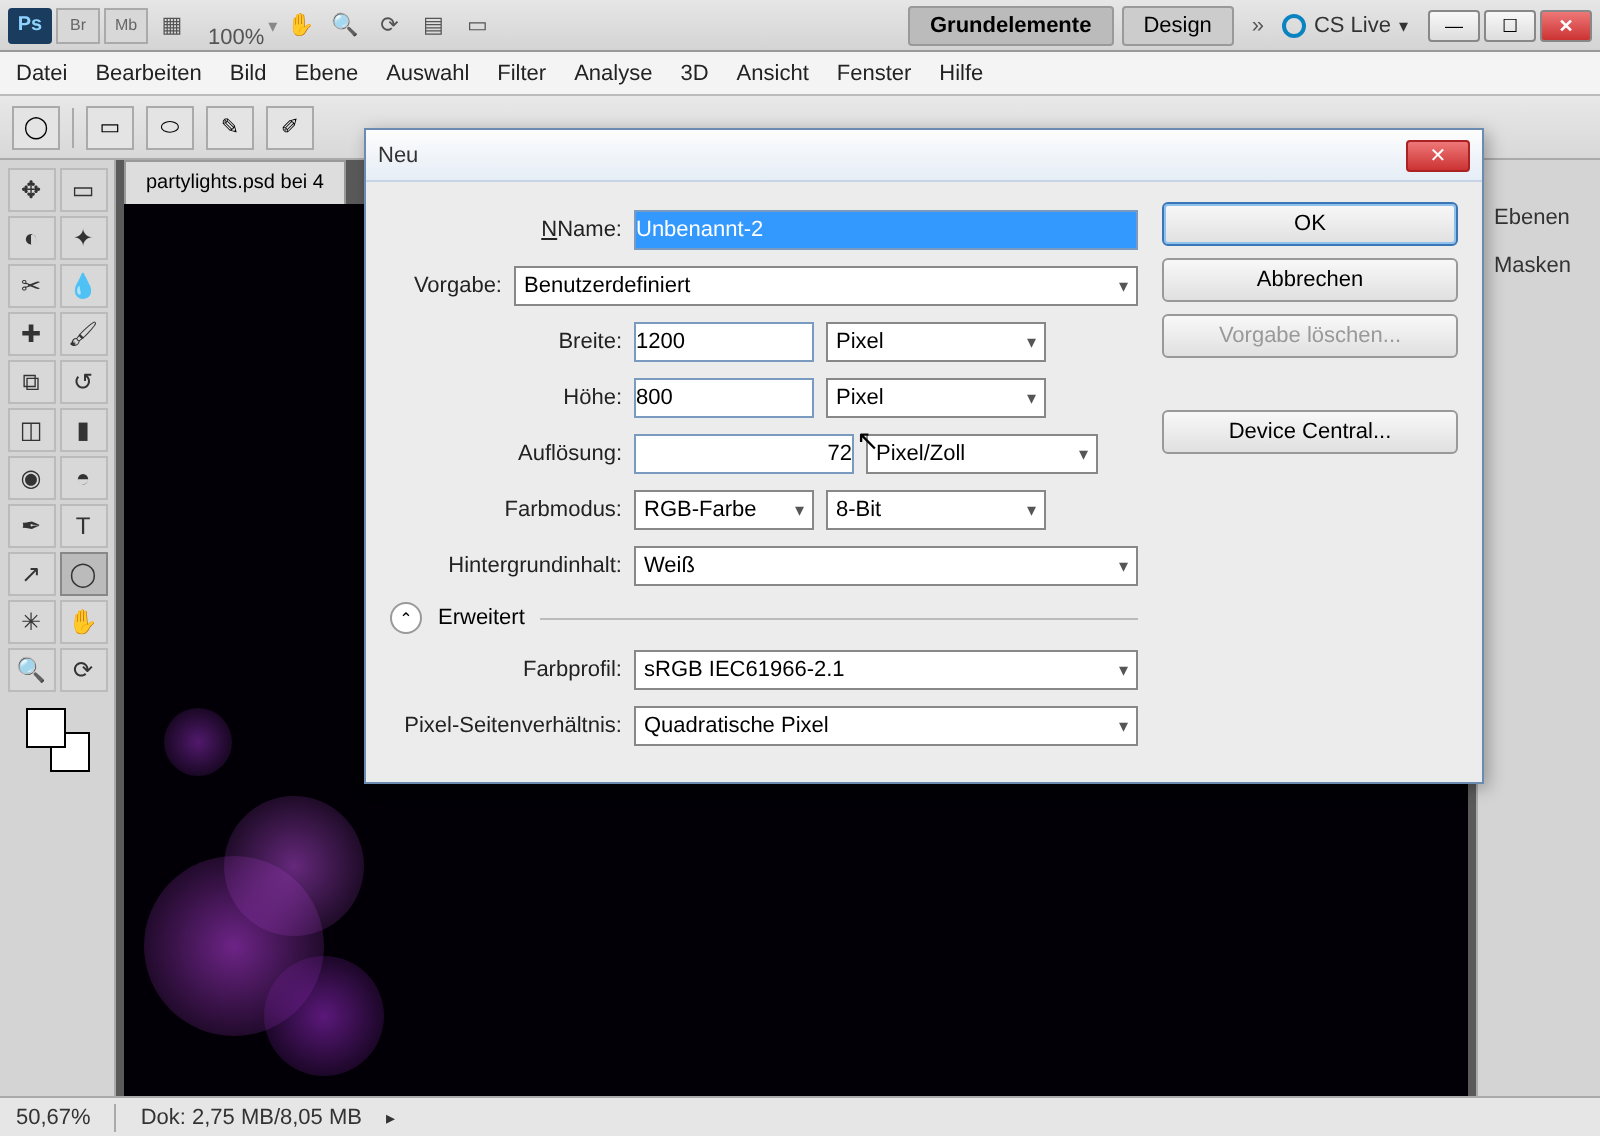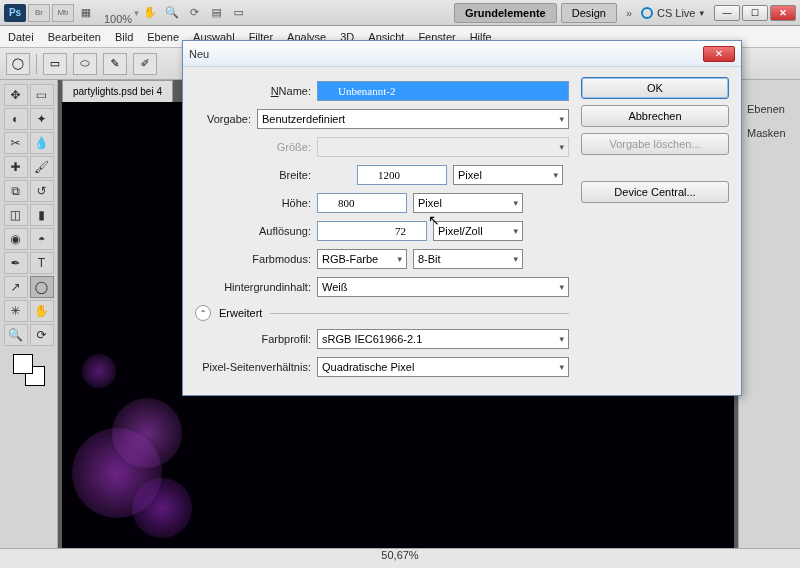--- a/index.html
+++ b/index.html
@@ -40,41 +40,41 @@
 
 .canvas-area { flex: 1; background: #5a5a5a; position: relative; overflow: hidden; }
 .doc-tab { position: absolute; top: 0; left: 4px; height: 22px; background: #ddd; border: 1px solid #999; border-bottom: none; padding: 3px 10px; display: flex; align-items: center; font-size: 10px; }
 .canvas { position: absolute; top: 22px; left: 4px; right: 4px; bottom: 0; background: #020006; }
 .bokeh { position: absolute; border-radius: 50%; }
 
 .right-panels { width: 62px; background: #d4d4d4; border-left: 1px solid #aaa; display: flex; flex-direction: column; padding-top: 20px; gap: 6px; align-items: flex-start; }
 .panel-tab { padding: 3px 8px; background: #d4d4d4; color: #333; cursor: pointer; }
 
 
-.status-bar { height: 20px; background: #e6e6e6; border-top: 1px solid #aaa; display: flex; align-items: center; padding: 0 8px; gap: 12px; font-size: 10px; color: #333; flex-direction: column; }
+.status-bar { height: 20px; background: #e6e6e6; border-top: 1px solid #aaa; display: flex; align-items: center; padding: 0 8px; gap: 12px; font-size: 10px; color: #333; }
 .status-bar .sep { border-left: 1px solid #aaa; height: 14px; }
 
 
-.dialog { position: absolute; top: 40px; left: 182px; width: 560px; background: #ececec; border: 1px solid #6b8bb0; box-shadow: 2px 2px 8px rgba(0,0,0,.3); }
+.dialog { position: absolute; top: 64px; left: 182px; width: 560px; background: #ececec; border: 1px solid #6b8bb0; box-shadow: 2px 2px 8px rgba(0,0,0,.3); }
 .dialog-title { height: 26px; background: linear-gradient(#fdfdfd,#e5edf6); border-bottom: 1px solid #c6d4e6; display: flex; align-items: center; padding: 0 6px; }
 .dialog-title .title-text { flex: 1; color: #333; }
 .dialog-close { width: 32px; height: 16px; background: linear-gradient(#e77,#c33); color: #fff; display: flex; align-items: center; justify-content: center; font-size: 10px; border: 1px solid #a22; cursor: pointer; border-radius: 2px; }
 .dialog-body { display: flex; padding: 10px 12px 14px 12px; gap: 12px; }
 .dialog-left { flex: 1; }
 .dialog-right { width: 148px; display: flex; flex-direction: column; gap: 6px; }
 .dlg-btn { height: 22px; background: linear-gradient(#f8f8f8,#e0e0e0); border: 1px solid #999; border-radius: 3px; cursor: pointer; display: flex; align-items: center; justify-content: center; }
 .dlg-btn.primary { border: 1px solid #3a76b6; box-shadow: 0 0 0 1px #8fc1ef inset; }
 .dlg-btn.disabled { color: #999; }
 .dialog-right .size-info { margin-top: 60px; text-align: center; line-height: 1.6; }
 
 .row { display: flex; align-items: center; height: 28px; gap: 6px; }
 .row .label { width: 116px; text-align: right; color: #222; }
 .row .label.dim { color: #999; }
 .row .label u { text-decoration: underline; }
-.txt-input { height: 20px; border: 1px solid #7a9ac0; padding: 2px 20px; background: #fff; font-family: Liberation Serif, serif; }
+.txt-input { height: 20px; border: 1px solid #7a9ac0; padding: 2px 0; background: #fff; }
 .txt-input.selected { background: #3399ff; color: #fff; }
 .combo { height: 20px; border: 1px solid #888; background: #fff; padding: 2px 4px; display: flex; align-items: center; justify-content: space-between; cursor: pointer; }
 .combo::after { content: "▾"; color: #555; font-size: 9px; }
 .combo.flat { background: #ececec; border: 1px solid #ccc; }
 .divider-row { display: flex; align-items: center; gap: 8px; margin: 4px 0; }
 .divider-row .expand { width: 16px; height: 16px; border: 1px solid #999; border-radius: 50%; display: flex; align-items: center; justify-content: center; font-size: 8px; background: #fff; cursor: pointer; }
 .divider-row hr { flex: 1; border: none; border-top: 1px solid #bbb; }
 .cursor { position: absolute; pointer-events: none; font-size: 14px; color: #000; }
 </style>
 </head>
@@ -217,43 +217,37 @@
         <div class="label"><u>N</u><span>Name:</span></div>
         <input class="txt-input selected" style="flex: 1 1 0%;" value="Unbenannt-2">
       </div>
       <div class="row">
         <div class="label" style="width:56px">Vorgabe:</div>
         <div class="combo" style="flex:1">
             <span>Benutzerdefiniert</span>
           </div>
       </div>
       <div class="row">
-        <div class="label dim">Größe:</div>
-        <div class="combo flat" style="flex:1">
-            <span></span>
-          </div>
-      </div>
-      <div class="row">
         <div class="label">Breite:</div>
-        <input class="txt-input" style="width: 90px; margin-left: 40px;" value="1200">
+        <input class="txt-input" style="width: 90px;" value="1200">
         <div class="combo" style="width:110px">
             <span>Pixel</span>
           </div>
       </div>
       <div class="row">
         <div class="label">Höhe:</div>
         <input class="txt-input" style="width: 90px;" value="800">
         <div class="combo" style="width:110px">
             <span>Pixel</span>
           </div>
       </div>
       <div class="row">
         <div class="label">Auflösung:</div>
         <input class="txt-input" style="width: 110px; text-align: right;" value="72">
-        <div class="combo" style="width:90px">
+        <div class="combo" style="width:116px">
             <span>Pixel/Zoll</span>
           </div>
       </div>
       <div class="row">
         <div class="label">Farbmodus:</div>
         <div class="combo" style="width:90px">
             <span>RGB-Farbe</span>
           </div>
         <div class="combo" style="width:110px">
             <span>8-Bit</span>

